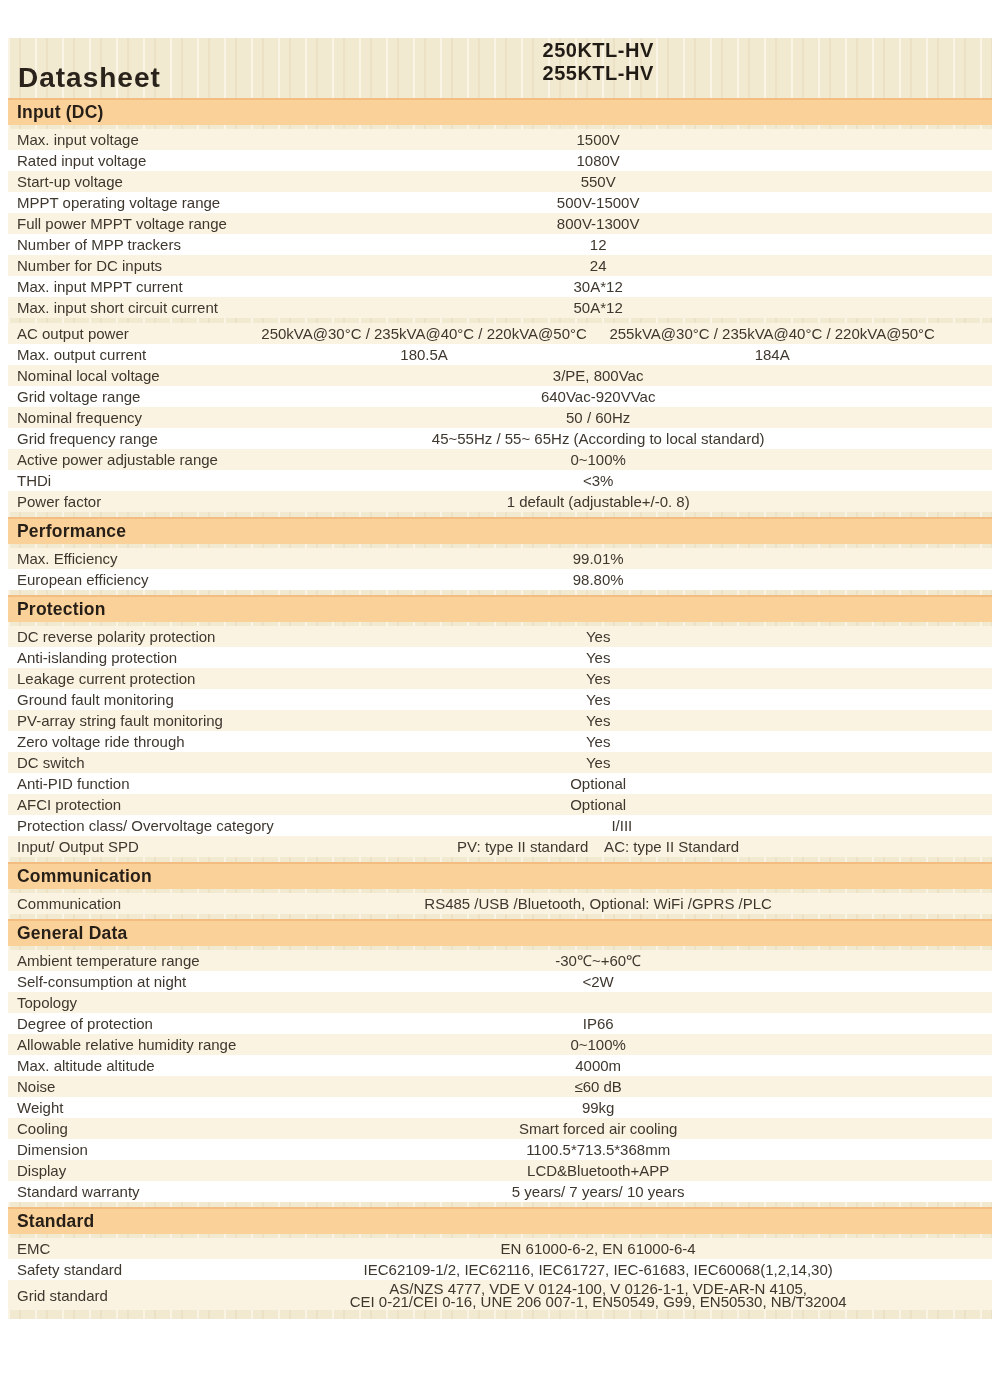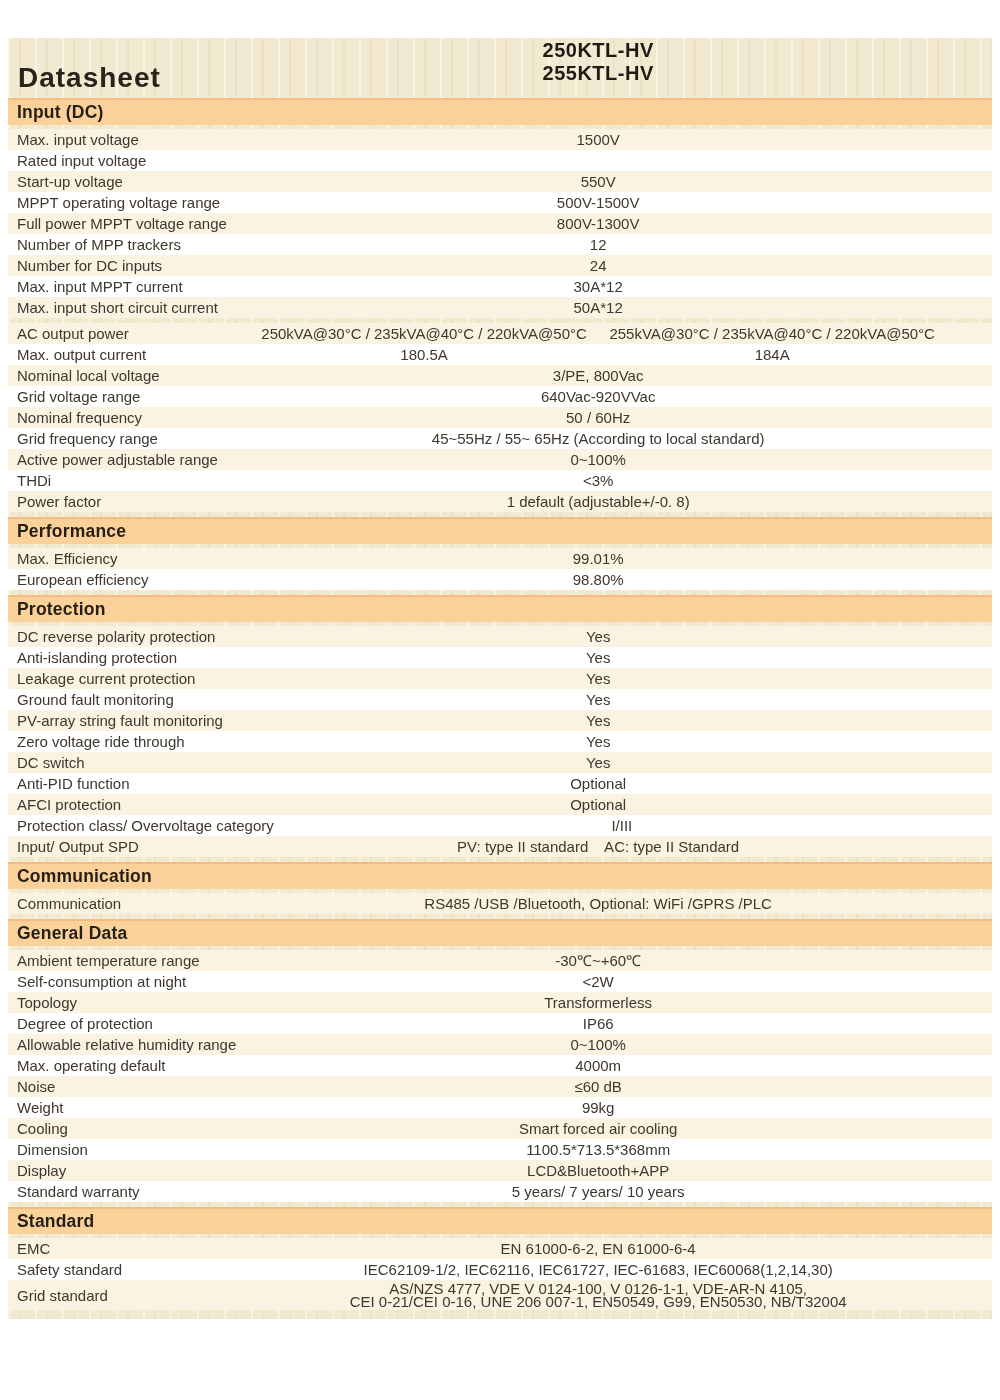--- a/index.html
+++ b/index.html
@@ -47,20 +47,23 @@
       </div>
     <div class="rows">
       <div class="row">
           <div class="lbl">Max. input voltage</div>
           <div class="vals">
             <div class="v">1500V</div>
           </div>
         </div>
       <div class="row">
           <div class="lbl">Rated input voltage</div>
+          <div class="vals">
+            <div class="v">1080V</div>
+          </div>
         </div>
       <div class="row">
           <div class="lbl">Start-up voltage</div>
           <div class="vals">
             <div class="v">550V</div>
           </div>
         </div>
       <div class="row">
           <div class="lbl">MPPT operating voltage range</div>
           <div class="vals">
@@ -281,38 +284,35 @@
           </div>
         </div>
       <div class="row">
           <div class="lbl">Self-consumption at night</div>
           <div class="vals">
             <div class="v">&lt;2W</div>
           </div>
         </div>
       <div class="row">
           <div class="lbl">Topology</div>
-          <div class="vals">
-            <div class="v">Transformerless</div>
-          </div>
         </div>
       <div class="row">
           <div class="lbl">Degree of protection</div>
           <div class="vals">
             <div class="v">IP66</div>
           </div>
         </div>
       <div class="row">
           <div class="lbl">Allowable relative humidity range</div>
           <div class="vals">
             <div class="v">0~100%</div>
           </div>
         </div>
       <div class="row">
-          <div class="lbl">Max. operating default</div>
+          <div class="lbl">Max. altitude altitude</div>
           <div class="vals">
             <div class="v">4000m</div>
           </div>
         </div>
       <div class="row">
           <div class="lbl">Noise</div>
           <div class="vals">
             <div class="v">≤60 dB</div>
           </div>
         </div>

